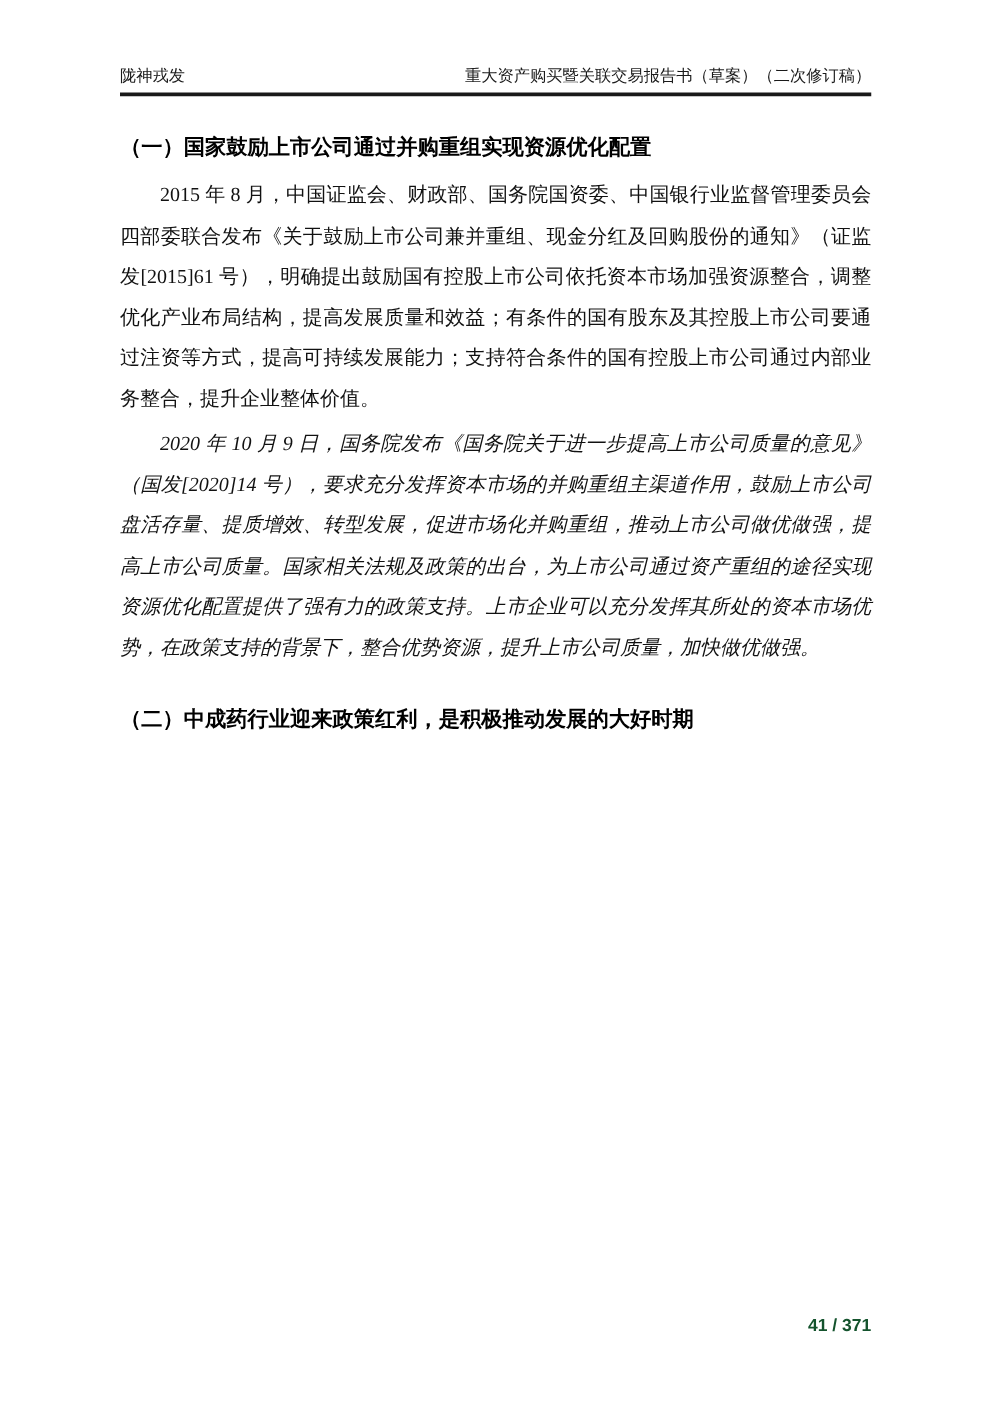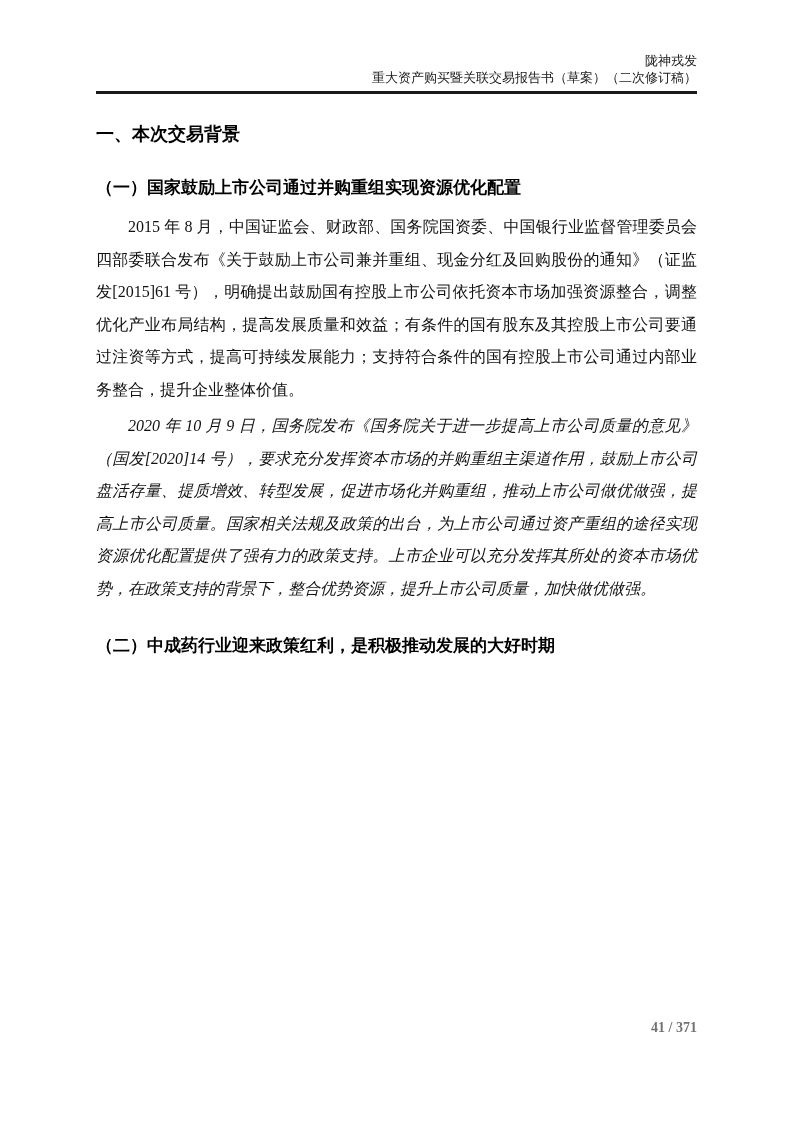--- a/index.html
+++ b/index.html
@@ -19,21 +19,20 @@
     padding: 52px 96px 0 96px;
   }
   
   .doc-header {
     display: flex;
     justify-content: space-between;
     align-items: flex-end;
     font-size: 13px;
     line-height: 17px;
     color: #1a1a1a;
-    flex-direction: column;
   }
   .header-rule {
     margin-top: 5px;
     height: 2px;
     border-top: 2px solid #1a1a1a;
     border-bottom: 1px solid #1a1a1a;
   }
   
   .doc-title {
     margin-top: 34px;
@@ -66,41 +65,40 @@
     font-size: 16px;
     line-height: 32.5px;
     text-align: justify;
     text-indent: 2em;
     color: #111111;
     margin-bottom: 2px;
   }
   
   .page-num {
     position: absolute;
-    top: 1020px;
+    top: 1052px;
     right: 96px;
     font-weight: bold;
     font-size: 14px;
-    color: #737373;
-    font-family: Liberation Serif, serif;
+    color: #14532d;
+    font-family: Liberation Sans, sans-serif;
   }
 </style>
 </head>
 <body>
 
 <div class="page">
 
   <div class="doc-header">
     <span>陇神戎发</span>
     <span>重大资产购买暨关联交易报告书（草案）（二次修订稿）</span>
   </div>
   <div class="header-rule"></div>
 
 
-  <div class="h-level1">一、本次交易背景</div>
 
   <div class="h-level2">（一）国家鼓励上市公司通过并购重组实现资源优化配置</div>
   <p class="para">2015 年 8 月，中国证监会、财政部、国务院国资委、中国银行业监督管理委员会四部委联合发布《关于鼓励上市公司兼并重组、现金分红及回购股份的通知》（证监发[2015]61 号），明确提出鼓励国有控股上市公司依托资本市场加强资源整合，调整优化产业布局结构，提高发展质量和效益；有条件的国有股东及其控股上市公司要通过注资等方式，提高可持续发展能力；支持符合条件的国有控股上市公司通过内部业务整合，提升企业整体价值。</p>
   <p class="para" style="margin-top:4px;font-style:italic;">2020 年 10 月 9 日，国务院发布《国务院关于进一步提高上市公司质量的意见》（国发[2020]14 号），要求充分发挥资本市场的并购重组主渠道作用，鼓励上市公司盘活存量、提质增效、转型发展，促进市场化并购重组，推动上市公司做优做强，提高上市公司质量。国家相关法规及政策的出台，为上市公司通过资产重组的途径实现资源优化配置提供了强有力的政策支持。上市企业可以充分发挥其所处的资本市场优势，在政策支持的背景下，整合优势资源，提升上市公司质量，加快做优做强。</p>
 
   <div class="h-level2">（二）中成药行业迎来政策红利，是积极推动发展的大好时期</div>
 
 
   <div class="page-num">41 / 371</div>
 

